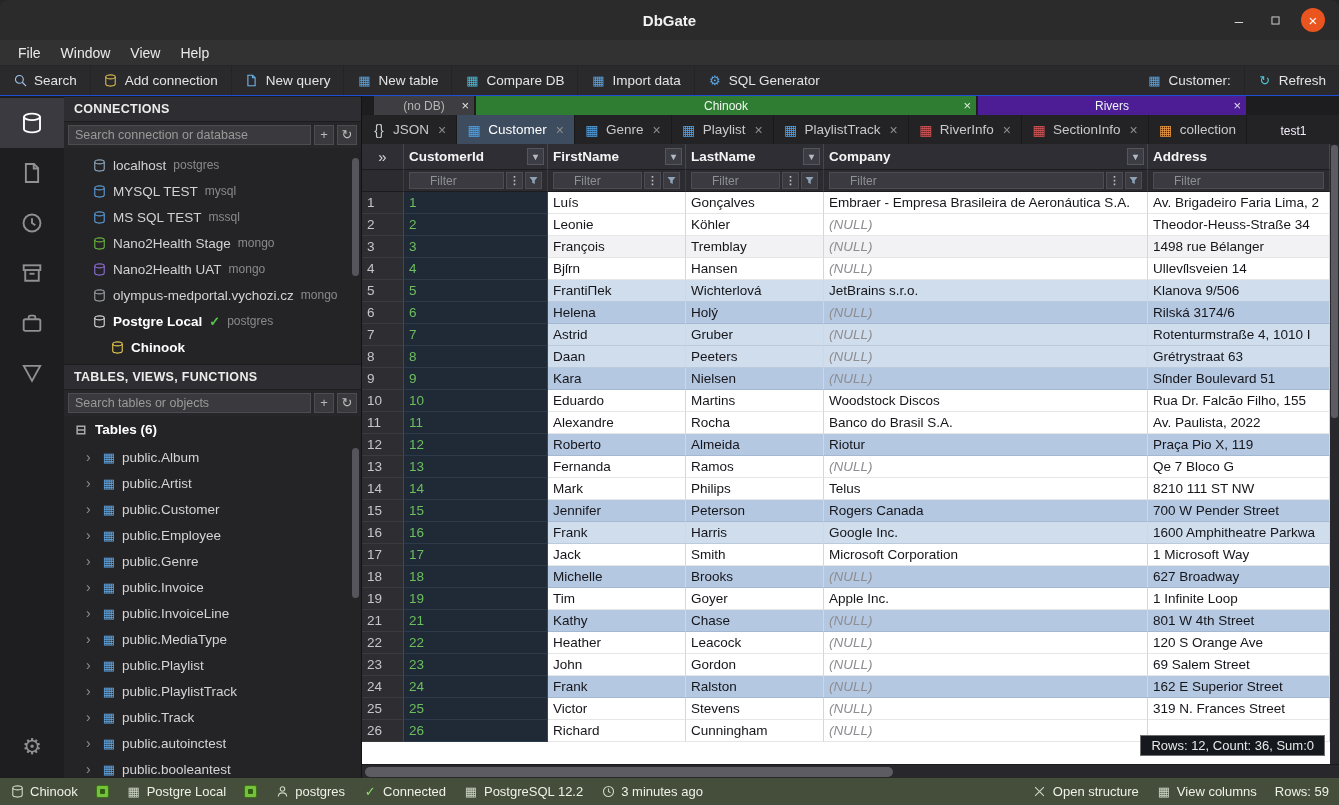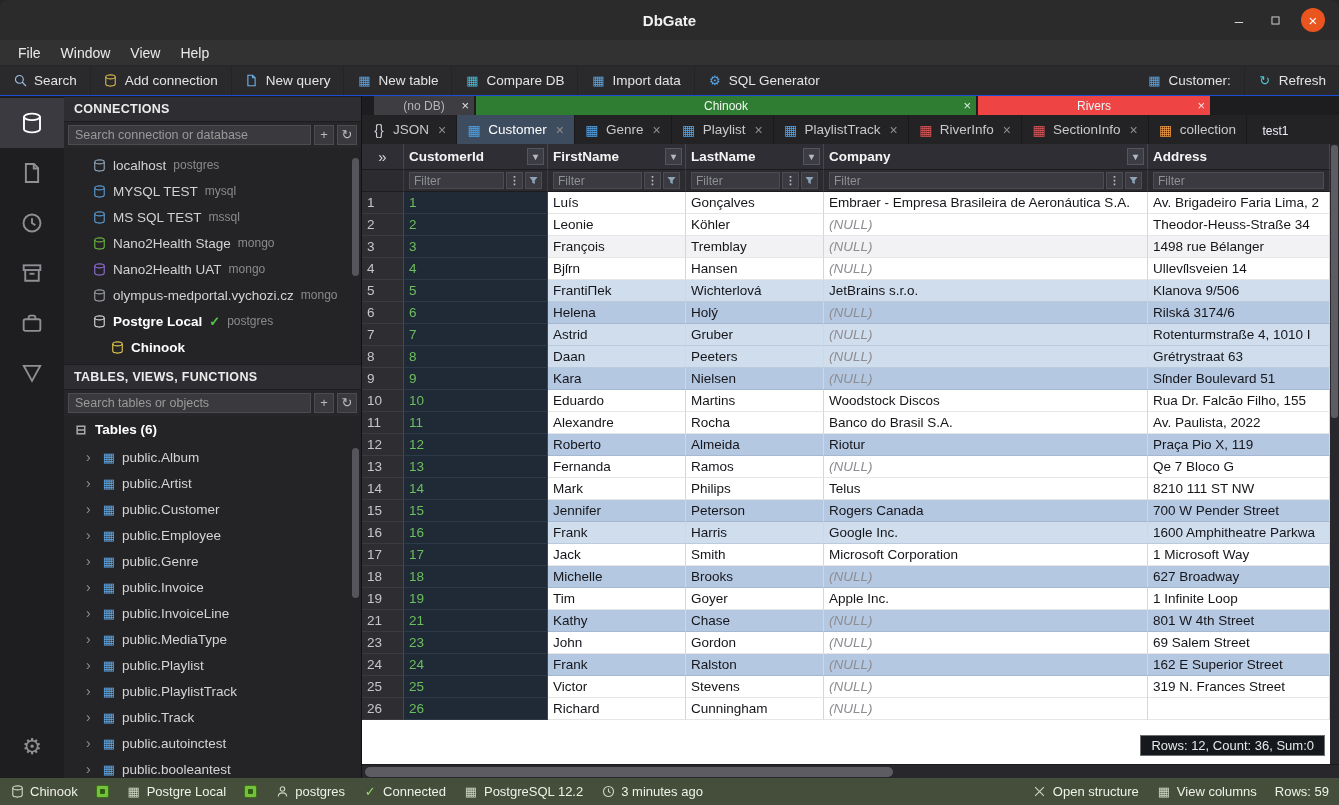--- a/index.html
+++ b/index.html
@@ -61,21 +61,21 @@
 .tab .ic{font-size:14px;}
 
 .gridwrap{flex:1;min-height:0;position:relative;background:#ffffff;overflow:hidden;}
 table.grid{border-collapse:separate;border-spacing:0;table-layout:fixed;width:968px;}
 table.grid th,table.grid td{overflow:hidden;white-space:nowrap;text-align:left;vertical-align:middle;padding:0 5px;font-size:13.5px;}
 th.h{height:26px;background:#2e2e34;color:#f5f5f5;font-weight:bold;border-right:1px solid #47474d;border-bottom:1px solid #1c1c1f;position:relative;padding-right:24px;}
 th.h.rn{padding:0;text-align:center;color:#d8d8d8;font-weight:normal;font-size:15px;}
 .dd{position:absolute;right:3px;top:4px;width:17px;height:17px;background:#3c3c44;border:1px solid #55555e;color:#b8b8c0;font-size:10px;line-height:15px;text-align:center;}
 th.f{height:22px;background:#2b2b30;border-right:1px solid #3c3c42;border-bottom:1px solid #1c1c1f;padding:0 2px;}
 .fwrap{display:flex;align-items:center;gap:2px;height:100%;}
-.finput{flex:1;min-width:0;height:17px;background:#3a3a40;border:1px solid #4c4c54;color:#cccccc;font-size:12px;padding:0 4px;}
+.finput{flex:1;min-width:0;height:17px;background:#3a3a40;border:1px solid #4c4c54;color:#cccccc;font-size:12px;padding:0 20px;}
 .finput::placeholder{color:#8f8f96;}
 .fbtn{width:17px;height:17px;flex:0 0 17px;background:#3a3a40;border:1px solid #4c4c54;color:#b9b9c0;font-size:11px;display:flex;align-items:center;justify-content:center;cursor:default;}
 .fbtn .ic svg{width:11px;height:11px;}
 .fbtn.funnel{color:#8fa3b8;}
 td{height:22px;}
 td.rn{background:#2e2e32;color:#c6c6ca;border-right:1px solid #47474d;border-bottom:1px solid #3a3a3f;font-size:13px;}
 td.idc{background:#202a36;color:#6cbf5e;border-right:1px solid #384759;border-bottom:1px solid #2d3a4a;}
 td.dc{background:#ffffff;color:#15151a;border-right:1px solid #d6d6d6;border-bottom:1px solid #e6e6e6;}
 tr.stripe td.dc{background:#f2f2f4;margin-top:16px;}
 tr.sel td.dc{background:#cfdded;border-bottom-color:#bccadd;}
@@ -413,21 +413,21 @@
     <div class="content">
       <div class="tabgroups" id="tabgroups">
           <div class="tabgroup" style="background: rgb(62, 62, 66); width: 100px;">
             <span class="tg-label" style="color: rgb(181, 181, 181);">(no DB)</span>
             <span class="tg-close">×</span>
           </div>
           <div class="tabgroup" style="background: rgb(46, 125, 50); width: 500px;">
             <span class="tg-label" style="color: rgb(242, 246, 241);">Chinook</span>
             <span class="tg-close">×</span>
           </div>
-          <div class="tabgroup" style="background: #ef4444; width: 232px;">
+          <div class="tabgroup" style="background: #4c1d95; width: 268px;">
             <span class="tg-label" style="color: rgb(238, 245, 248);">Rivers</span>
             <span class="tg-close">×</span>
           </div>
           <div class="tabgroup" style="background: rgb(108, 51, 200); flex: 1 1 0%; margin-top: 35px;">
             <span class="tg-label" style="color: rgb(243, 238, 251);">test1</span>
           </div>
         </div>
       <div class="tabs" id="tabs">
           <div class="tab">
             <span class="ic" style="color: rgb(200, 204, 208);">{}</span>
@@ -704,20 +704,28 @@
               </tr>
               <tr class="sel stripe">
                 <td class="rn">21</td>
                 <td class="idc">21</td>
                 <td class="dc">Kathy</td>
                 <td class="dc">Chase</td>
                 <td class="dc nul">(NULL)</td>
                 <td class="dc">801 W 4th Street</td>
               </tr>
               <tr>
+                <td class="rn">22</td>
+                <td class="idc">22</td>
+                <td class="dc">Heather</td>
+                <td class="dc">Leacock</td>
+                <td class="dc nul">(NULL)</td>
+                <td class="dc">120 S Orange Ave</td>
+              </tr>
+              <tr>
                 <td class="rn">23</td>
                 <td class="idc">23</td>
                 <td class="dc">John</td>
                 <td class="dc">Gordon</td>
                 <td class="dc nul">(NULL)</td>
                 <td class="dc">69 Salem Street</td>
               </tr>
               <tr class="sel stripe">
                 <td class="rn">24</td>
                 <td class="idc">24</td>

